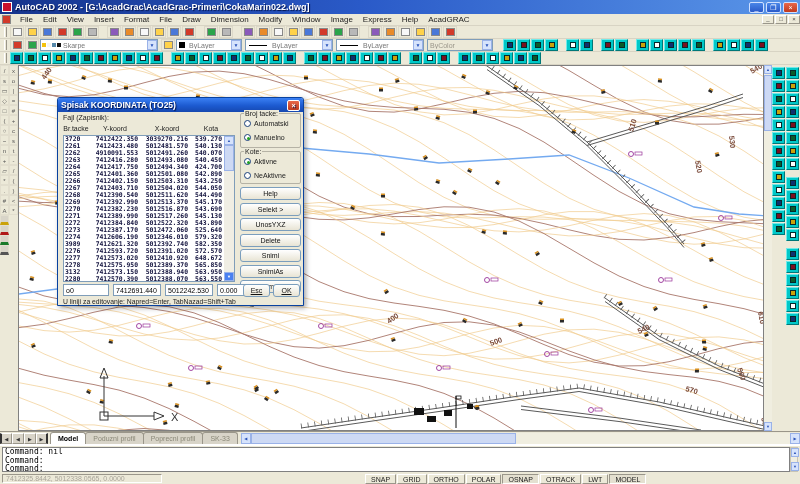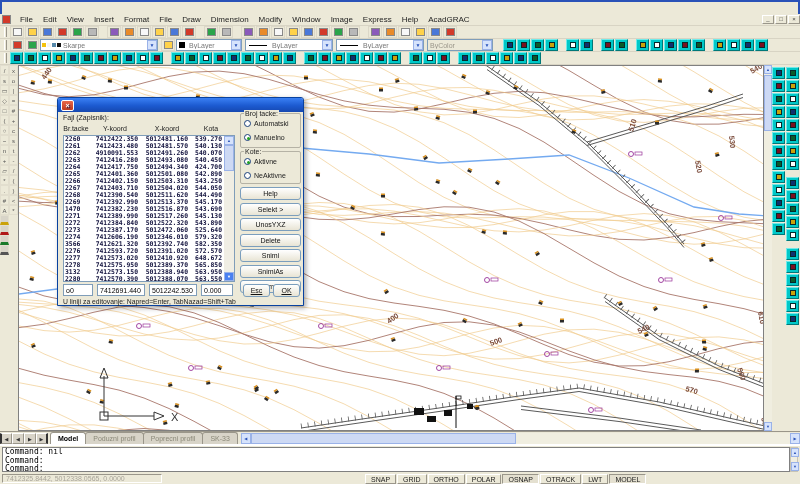--- a/index.html
+++ b/index.html
@@ -152,20 +152,27 @@
   .statbtn { height:10px; padding:0 5px; line-height:9px; color:#222; margin-right:1px;
     border:1px solid #fff; border-right-color:#9a968a; border-bottom-color:#9a968a; }
   .statbtn.pressed { border:1px solid #9a968a; border-right-color:#fff; border-bottom-color:#fff;
     background:#e4e0d0; }
 </style>
 </head>
 <body>
 
 <div class="screen">
 
+  <div class="titlebar">
+    <span class="app-icon"></span>
+    <span class="title-text">AutoCAD 2002 - [G:\AcadGrac\AcadGrac-Primeri\CokaMarin022.dwg]</span>
+    <span class="winbtn">_</span>
+    <span class="winbtn">❐</span>
+    <span class="winbtn close">×</span>
+  </div>
 
   <div class="menubar">
     <span class="doc-icon"></span>
     <span id="menu-items" style="display:flex;">
         <span class="menu-item">File</span>
         <span class="menu-item">Edit</span>
         <span class="menu-item">View</span>
         <span class="menu-item">Insert</span>
         <span class="menu-item">Format</span>
         <span class="menu-item">File</span>
@@ -1127,36 +1134,37 @@
           </div>
           <div class="tealcell" style="margin-bottom: 1px;">
             <div class="blob" style="background: rgb(16, 48, 110); border: 1px solid rgb(6, 40, 42);"></div>
           </div>
         </div>
       </div>
   </div>
 
   <div class="dialog">
     <div class="dlg-title">
+      <span class="t">Spisak KOORDINATA (TO25)</span>
       <span class="dlg-close">×</span>
     </div>
     <div class="dlg-body">
       <div class="dlg-file">Fajl (Zapisnik):</div>
       <div class="dlg-cols">
         <span class="hc0">Br.tacke</span>
         <span class="hc1">Y-koord</span>
         <span class="hc2">X-koord</span>
         <span class="hc3">Kota</span>
       </div>
       <div class="dlg-tablewrap">
         <div class="dlg-table" id="dlg-table">
             <div class="row">
-              <span class="tc0">2260</span>
+              <span class="tc0">3720</span>
               <span class="tc1">7412422.350</span>
-              <span class="tc2">5012481.160</span>
+              <span class="tc2">3039270.216</span>
               <span class="tc3">539.270</span>
             </div>
             <div class="row">
               <span class="tc0">2261</span>
               <span class="tc1">7412423.480</span>
               <span class="tc2">5012481.570</span>
               <span class="tc3">540.130</span>
             </div>
             <div class="row">
               <span class="tc0">2262</span>
@@ -1200,21 +1208,21 @@
               <span class="tc2">5012511.620</span>
               <span class="tc3">544.490</span>
             </div>
             <div class="row">
               <span class="tc0">2269</span>
               <span class="tc1">7412392.990</span>
               <span class="tc2">5012513.370</span>
               <span class="tc3">545.170</span>
             </div>
             <div class="row">
-              <span class="tc0">1470</span>
+              <span class="tc0">2270</span>
               <span class="tc1">7412382.230</span>
               <span class="tc2">5012516.870</span>
               <span class="tc3">543.690</span>
             </div>
             <div class="row">
               <span class="tc0">2271</span>
               <span class="tc1">7412389.990</span>
               <span class="tc2">5012517.260</span>
               <span class="tc3">545.130</span>
             </div>
@@ -1230,21 +1238,21 @@
               <span class="tc2">5012472.060</span>
               <span class="tc3">525.640</span>
             </div>
             <div class="row">
               <span class="tc0">2274</span>
               <span class="tc1">7412606.190</span>
               <span class="tc2">5012346.010</span>
               <span class="tc3">579.320</span>
             </div>
             <div class="row">
-              <span class="tc0">3566</span>
+              <span class="tc0">3989</span>
               <span class="tc1">7412621.320</span>
               <span class="tc2">5012392.740</span>
               <span class="tc3">582.350</span>
             </div>
             <div class="row">
               <span class="tc0">2276</span>
               <span class="tc1">7412593.720</span>
               <span class="tc2">5012391.020</span>
               <span class="tc3">572.570</span>
             </div>
@@ -1307,21 +1315,21 @@
             <button class="xpbtn">Help</button>
             <button class="xpbtn">Selekt &gt;</button>
             <button class="xpbtn">UnosYXZ</button>
             <button class="xpbtn">Delete</button>
             <button class="xpbtn">Snimi</button>
             <button class="xpbtn">SnimiAs</button>
             <button class="xpbtn">Stampaj</button>
           </div>
       </div>
       <div class="dlg-inputs">
-        <input style="width: 30px;" readonly="" value="o0">
+        <input style="width: 46px;" readonly="" value="o0">
         <input style="width: 48px;" readonly="" value="7412691.440">
         <input style="width: 48px;" readonly="" value="5012242.530">
         <input style="width: 32px;" readonly="" value="0.000">
       </div>
       <div class="dlg-footbtns">
         <button class="xpbtn">Esc</button>
         <button class="xpbtn">OK</button>
       </div>
       <div class="dlg-hint">U liniji za editovanje: Napred=Enter,  TabNazad=Shift+Tab</div>
     </div>

